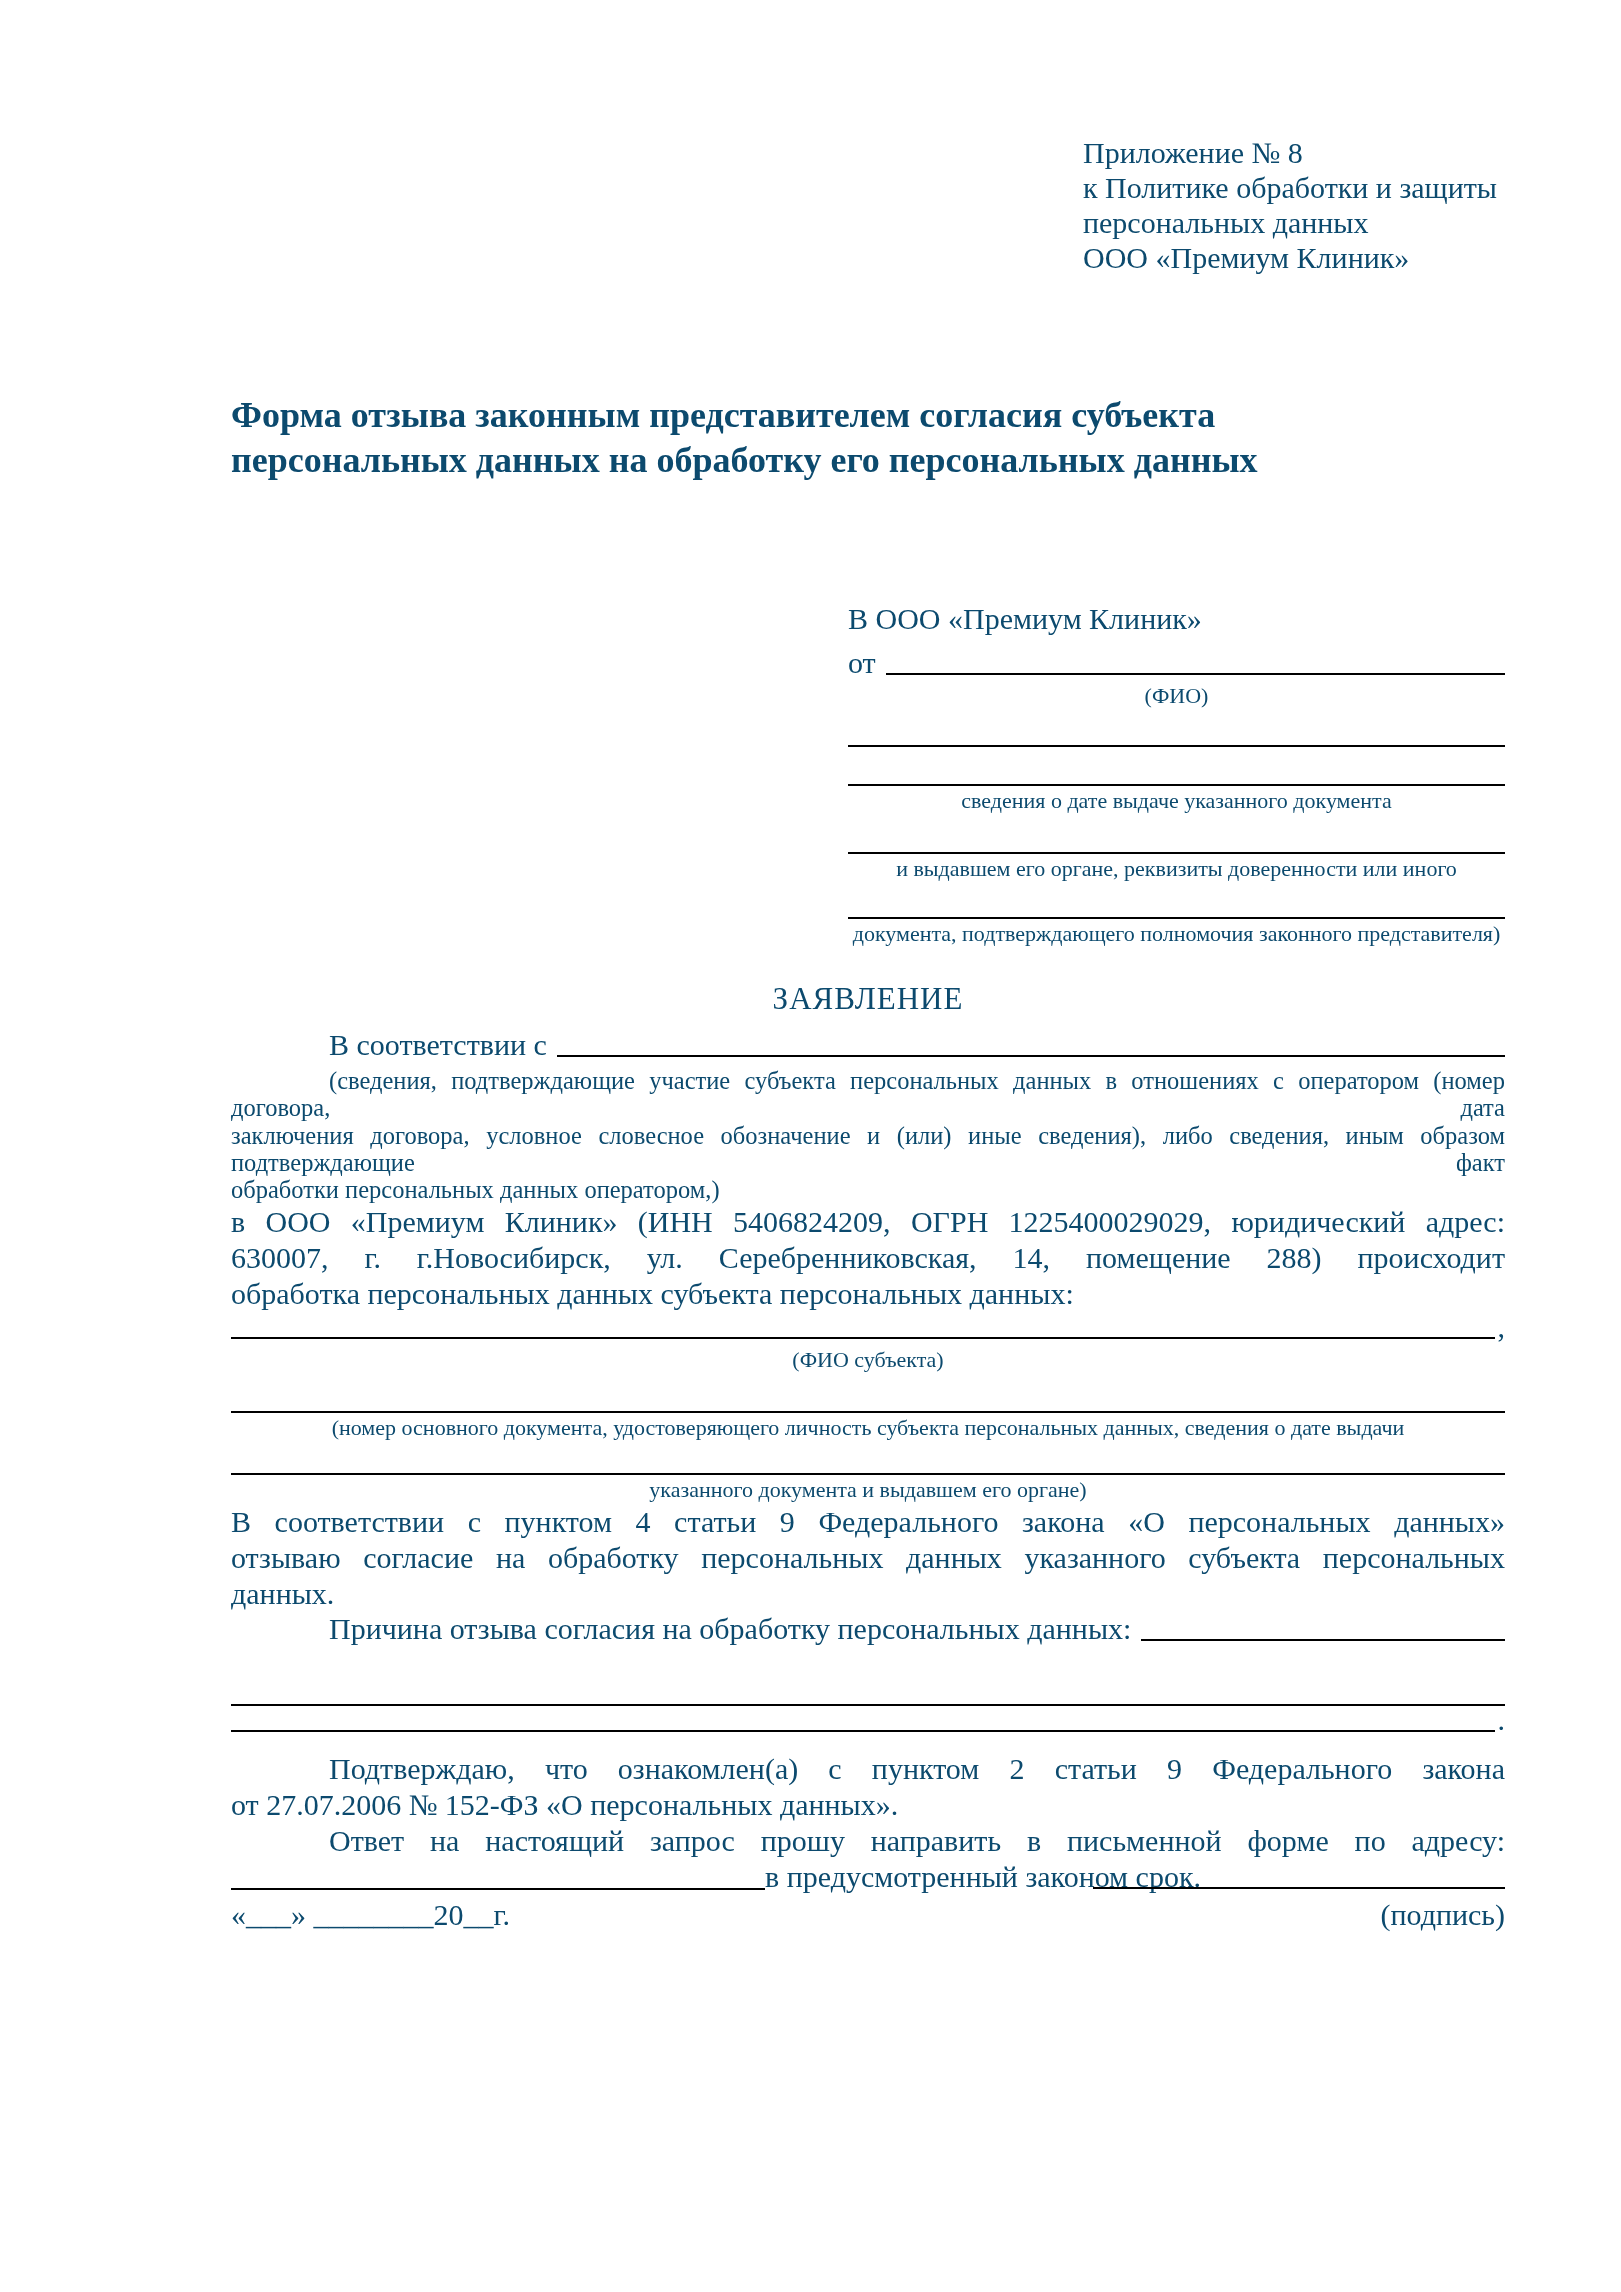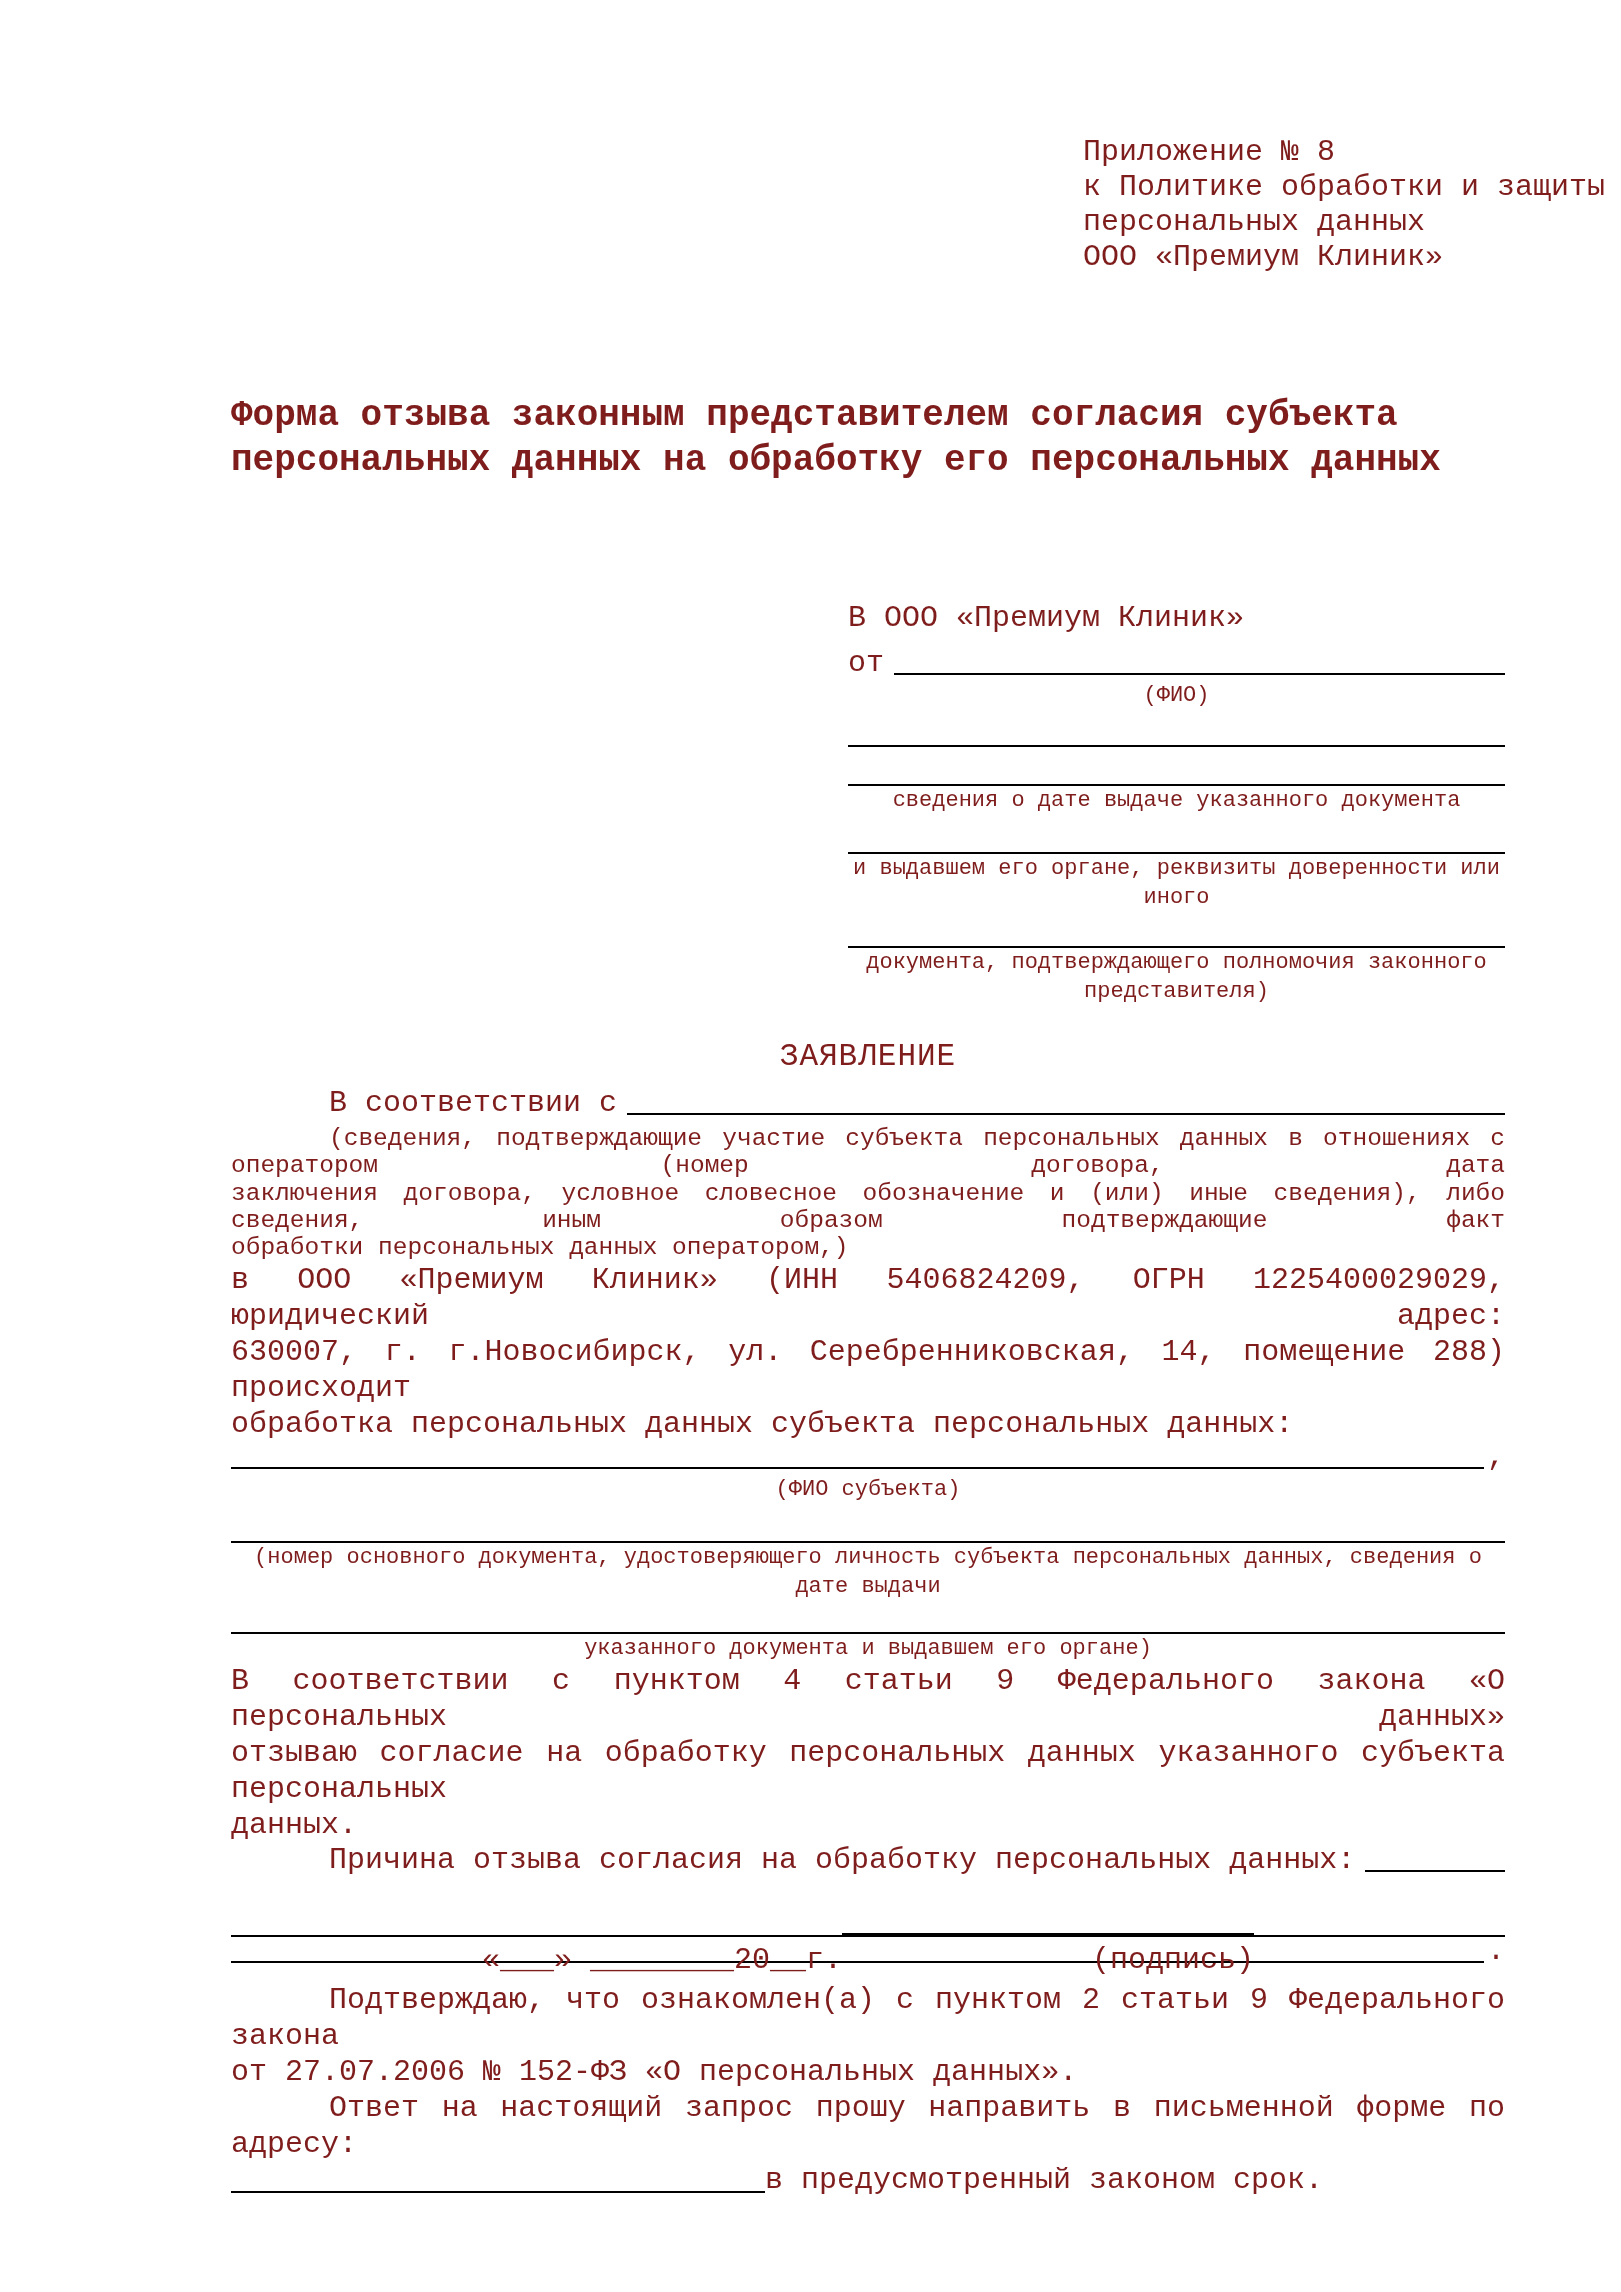--- a/index.html
+++ b/index.html
@@ -1,18 +1,18 @@
 <!DOCTYPE html>
 <html lang="ru"><head>
 <meta charset="utf-8">
 <style>
   html,body{margin:0;padding:0;background:#fff;}
   .page{
-    position:relative;width:1621px;height:2293px;background:#ffffff;color:#7f1d1d;
-    font-family:Liberation Mono, monospace;overflow:hidden;
+    position:relative;width:1621px;height:2293px;background:#ffffff;color:#0c4a6e;
+    font-family:Liberation Serif, serif;overflow:hidden;
   }
   .content{position:absolute;left:231px;top:135px;width:1274px;font-size:30px;line-height:36px;}
   .hnote{margin-left:852px;line-height:35px;}
   .hnote div{white-space:nowrap;}
   .doc-title{margin-top:118px;text-align:left;font-weight:bold;font-size:36px;line-height:45px;}
   .addr{margin-top:116px;margin-left:617px;width:657px;}
   .addr-to{line-height:39px;}
   .rowfill{display:flex;align-items:flex-end;}
   .rowfill .lbl{white-space:nowrap;padding-right:9.8px;}
   .fill{flex:1 1 auto;border-bottom:2.9px solid #000;margin-bottom:5.9px;}
@@ -22,21 +22,21 @@
   .bodytext{margin-top:7.8px;}
   .j{text-align:justify;text-align-last:justify;}
   .jleft{text-align:left;text-align-last:left;}
   .ind .lbl{padding-left:98px;}
   .ind-text{text-indent:98px;}
   .fineprint{font-size:24.5px;line-height:27.4px;margin-top:3.9px;}
   .p5{margin-top:13.7px;}
   .resp-blank{width:534px;border-bottom:2.9px solid #000;margin-bottom:5.9px;}
   .tail{white-space:nowrap;}
   .comma{padding-left:2.9px;}
-  .footer{position:absolute;left:231px;top:1933px;width:1274px;display:flex;justify-content:center;align-items:flex-end;font-size:30px;line-height:37px;}
+  .footer{position:absolute;left:231px;top:1887px;width:1274px;display:flex;justify-content:space-between;align-items:flex-end;font-size:30px;line-height:37px;}
   .sig{display:flex;align-items:flex-end;flex-direction:column;}
   .sigline{width:412px;border-bottom:2.9px solid #000;margin-bottom:6.9px;}
 </style>
 </head>
 <body>
 
 <div class="page">
   <div class="content">
 
     <div class="hnote">

